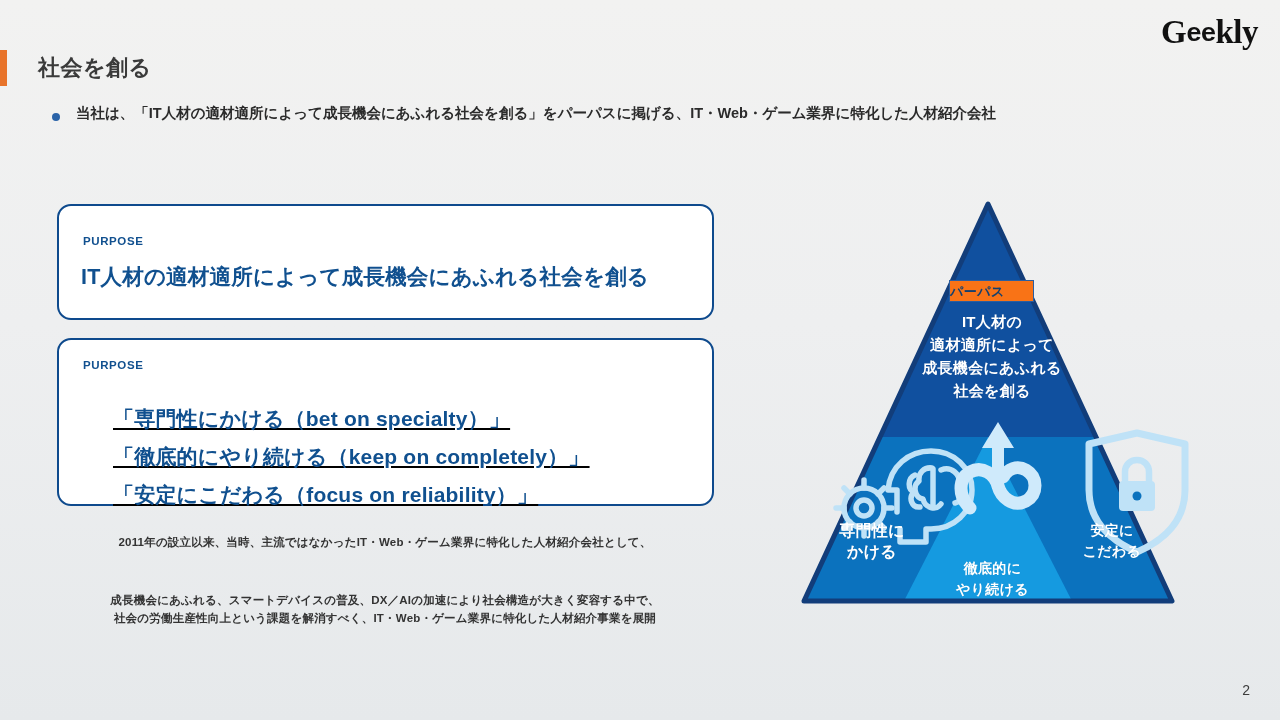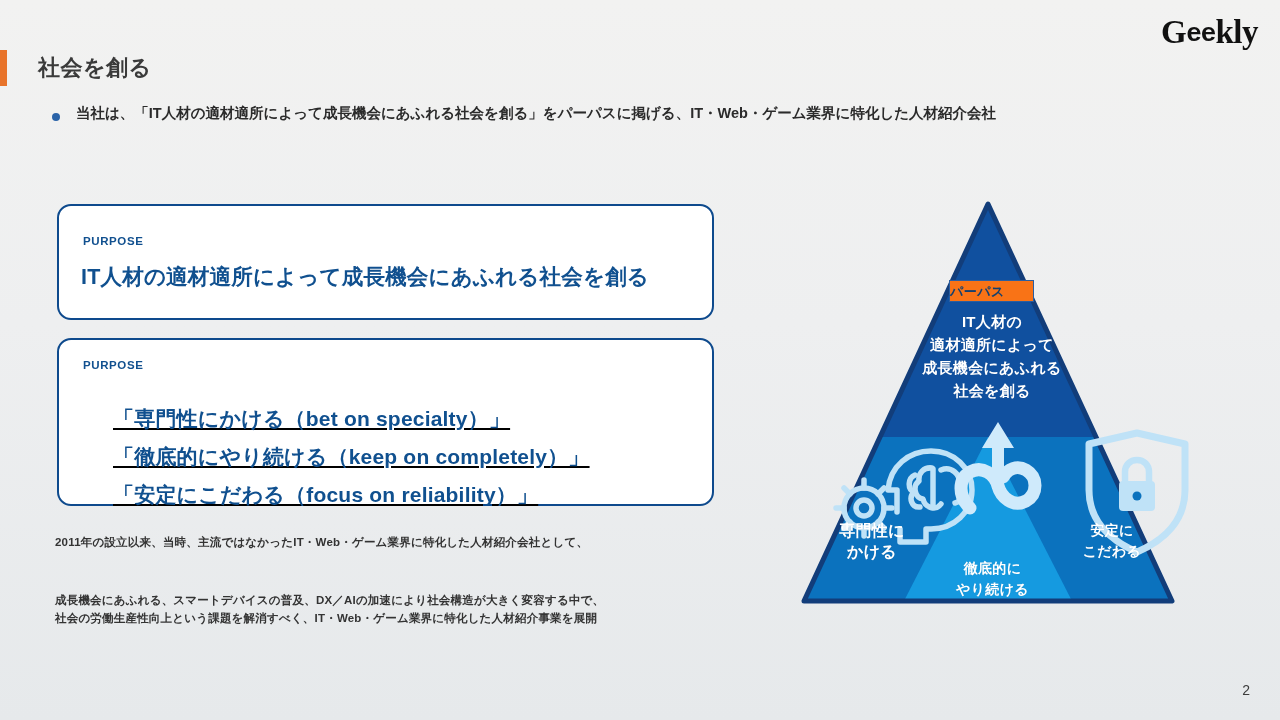--- a/index.html
+++ b/index.html
@@ -144,20 +144,21 @@
     line-height: 38px;
     white-space: nowrap;
     letter-spacing: 0.2px;
   }
 
   
   .footnote {
     position: absolute;
     width: 660px;
     left: 55px;
+    text-align: center;
     font-size: 11.5px;
     font-weight: bold;
     color: #333333;
     line-height: 18px;
     letter-spacing: 0.2px;
   }
   #footnote-history { top: 533px; }
   #footnote-market  { top: 591px; }
 
   

